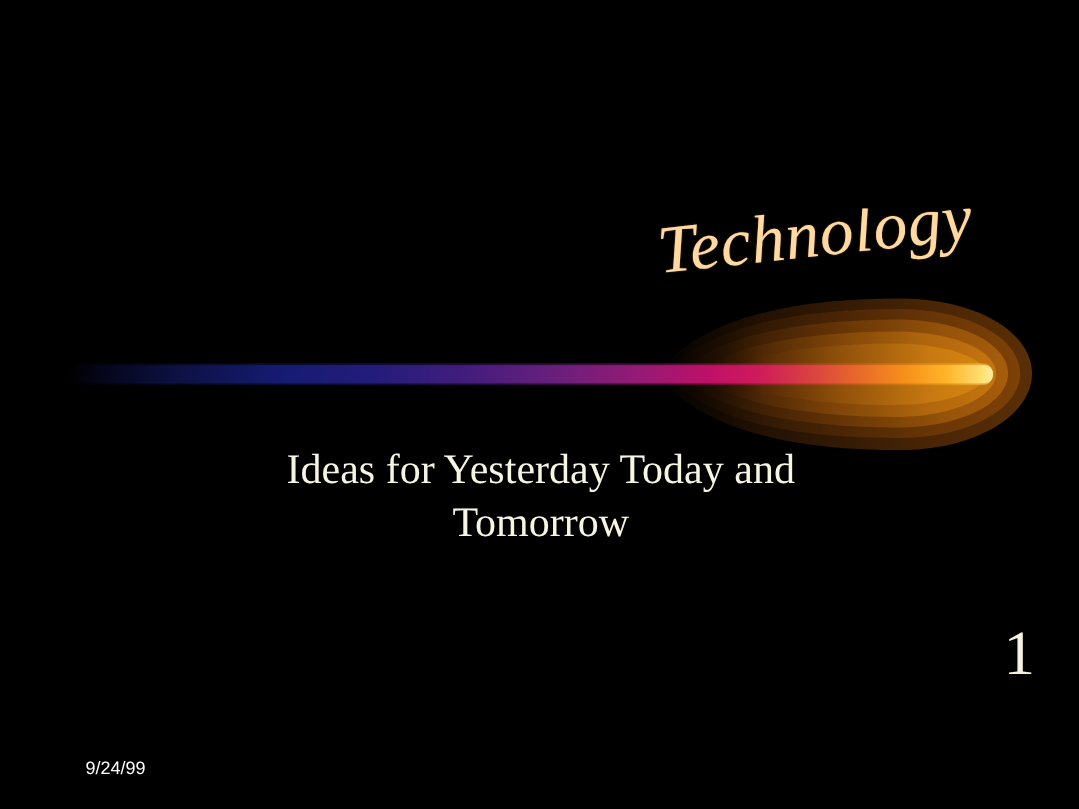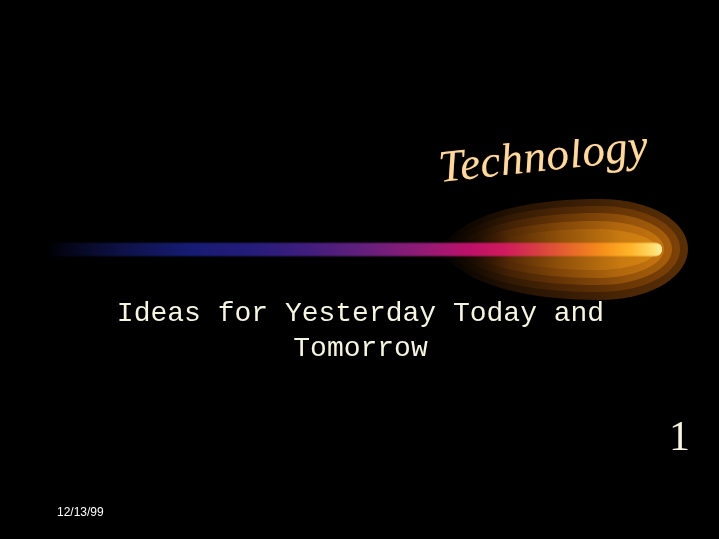--- a/index.html
+++ b/index.html
@@ -56,21 +56,21 @@
     text-shadow: 0 0 1px rgba(255,190,110,0.55);
   }
 
   
   #slide-subtitle {
     position: absolute;
     left: 108px;
     top: 296px;
     width: 505px;
     text-align: center;
-    font-family: Liberation Mono, monospace;
+    font-family: Liberation Serif, serif;
     font-weight: 400;
     font-size: 28px;
     line-height: 35px;
     color: #f6f5e2;
     white-space: pre-line;
   }
 
   
   #page-number {
     position: absolute;
@@ -195,15 +195,15 @@
 
   <div id="title-wrap">
     <div id="slide-title">Technology</div>
   </div>
 
   <div id="slide-subtitle">Ideas for Yesterday Today and
 Tomorrow</div>
 
   <div id="page-number">1</div>
 
-  <div id="slide-date">12/13/99</div>
+  <div id="slide-date">9/24/99</div>
 
 </div>
 
 </body></html>

